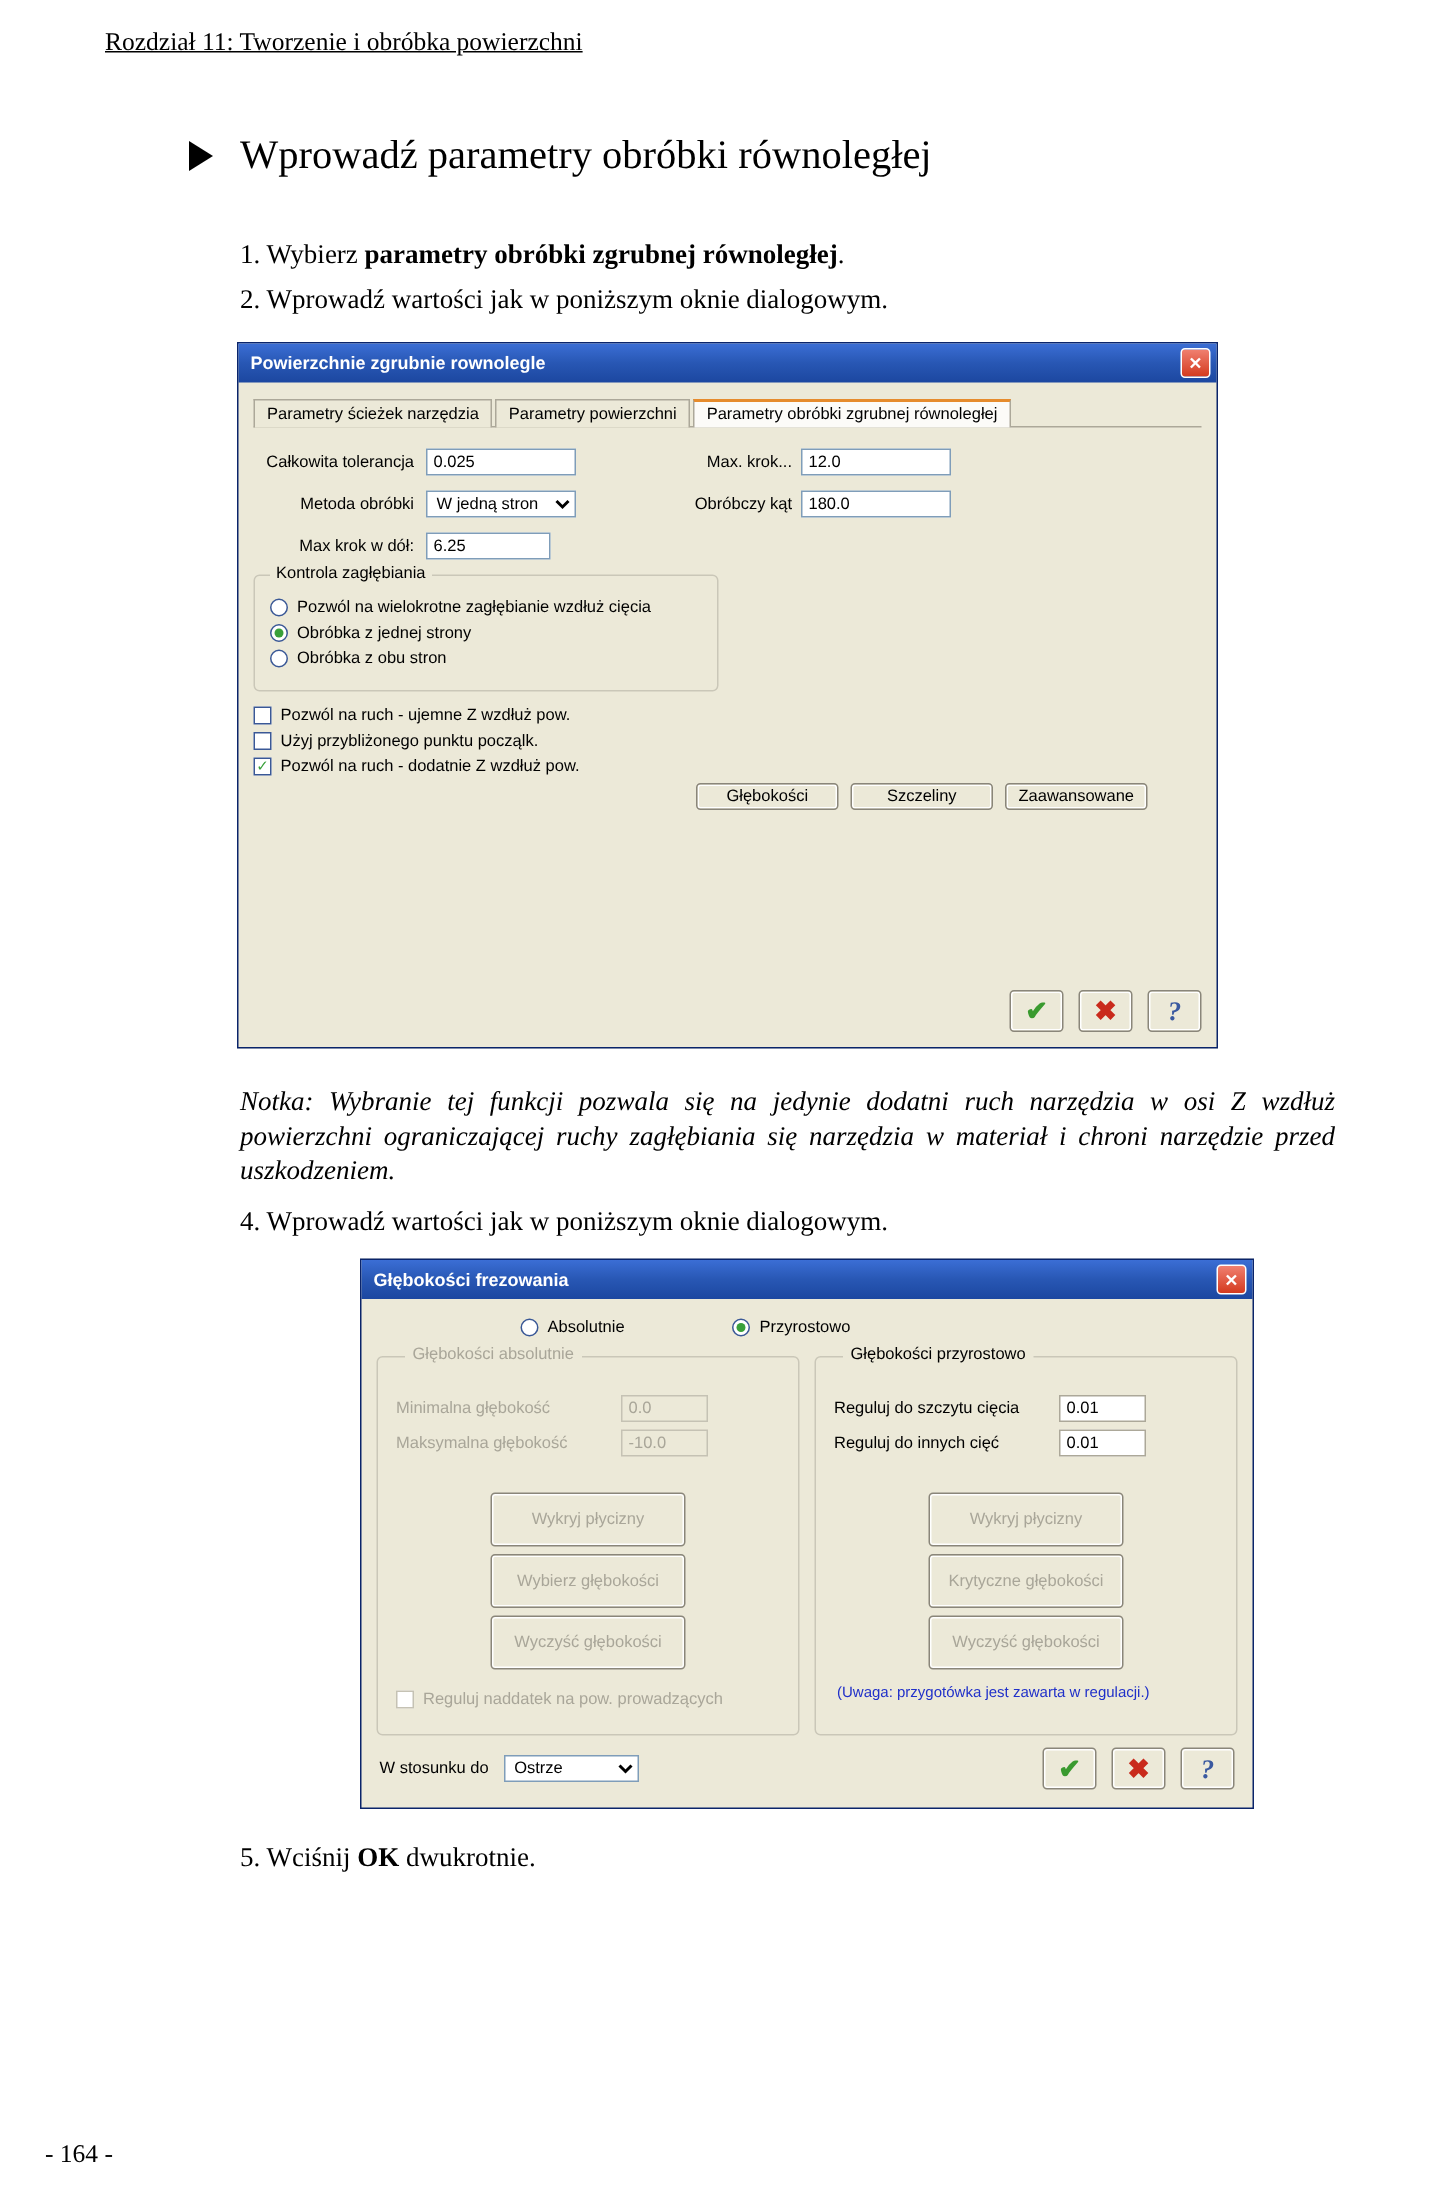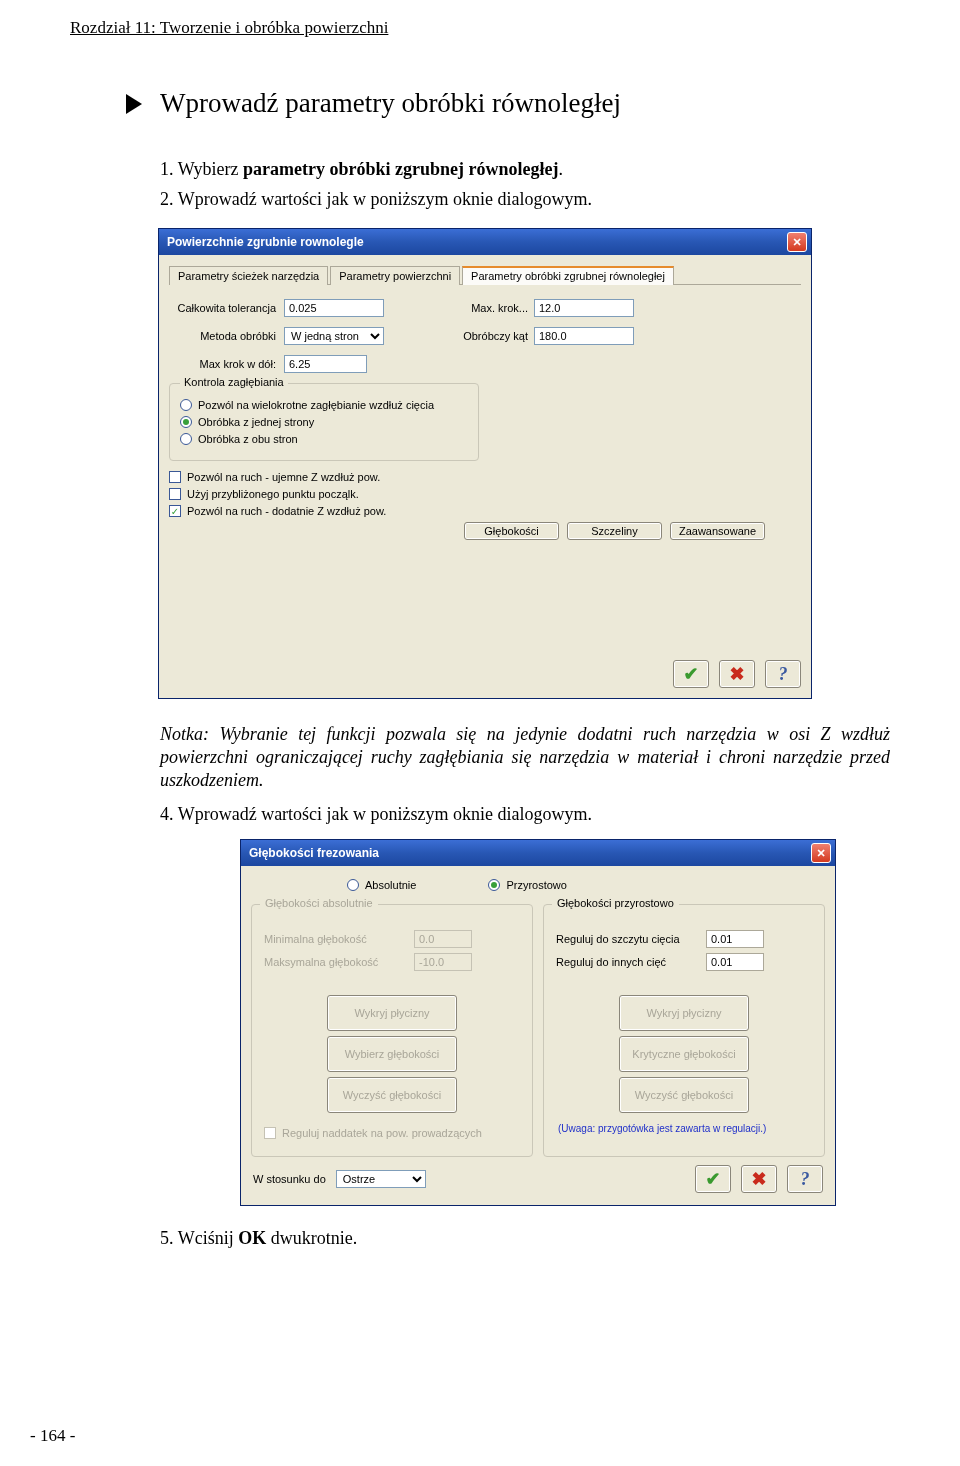--- a/index.html
+++ b/index.html
@@ -241,21 +241,21 @@
   }
   .col-box {
     border: 1px solid #cac7b8;
     border-radius:4px;
     position: relative;
     padding: 20px 12px 12px 12px;
     flex:1;
     min-height: 220px;
   }
   .col-legend {
-    position:absolute; top:-8px; left:8px;
+    position:absolute; top:-8px; left:18px;
     background:#ece9d8; padding: 0 5px;
   }
   .disabled { color:#a9a699; }
   .d-row {
     display:flex;align-items:center;
     margin: 5px 0;
     gap:0;
   }
   .d-lbl { width:150px; }
   .d-input {

